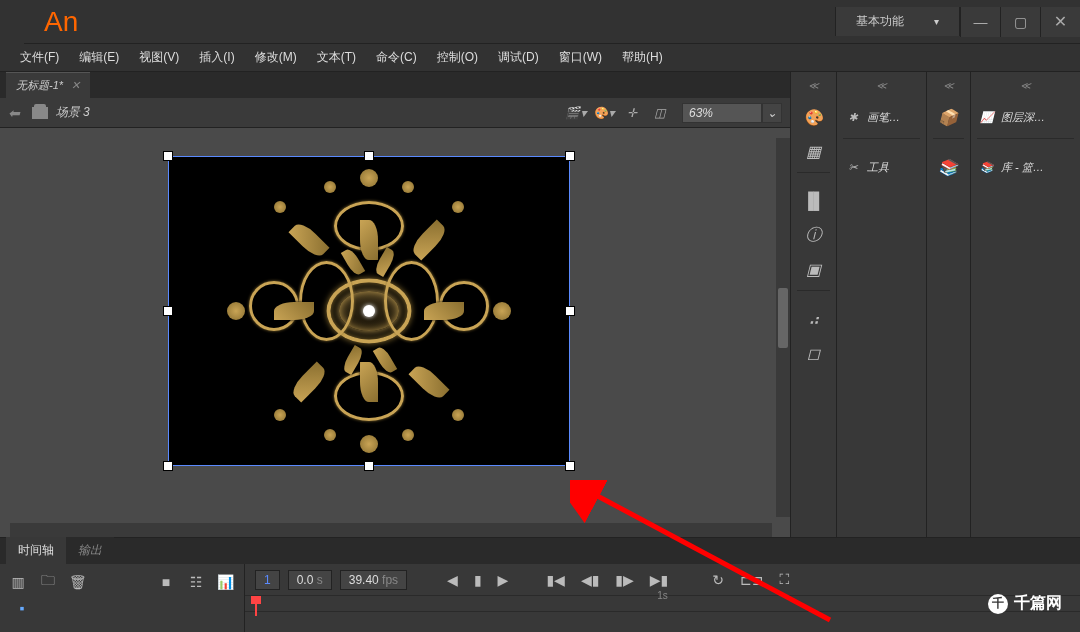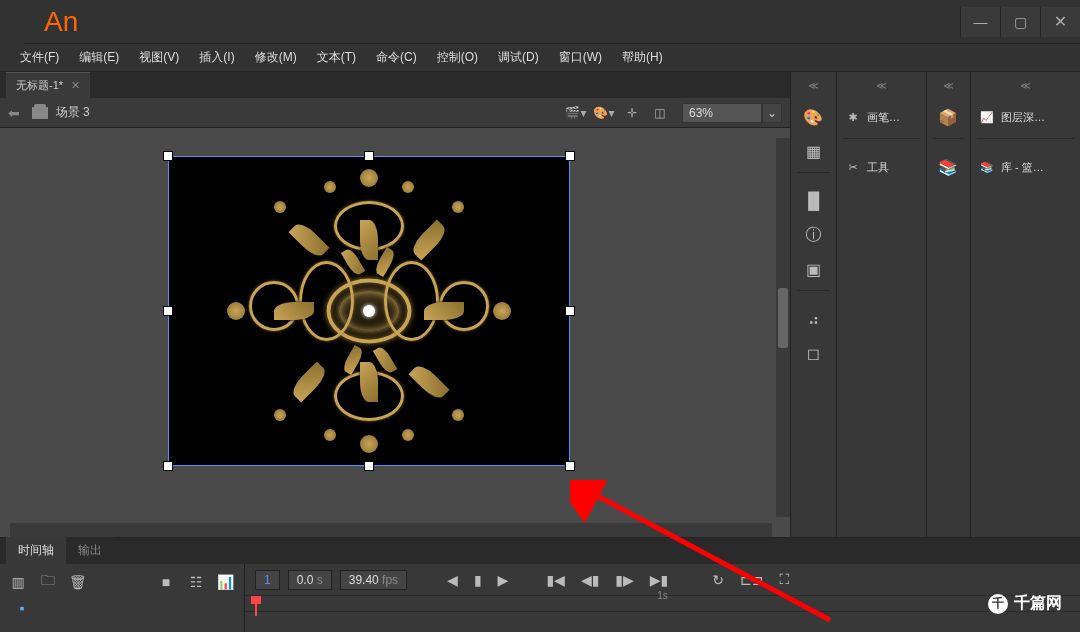--- a/index.html
+++ b/index.html
@@ -13,21 +13,21 @@
 .workspace-dropdown .caret { font-size: 10px; }
 .window-controls { display: flex; }
 .window-btn { width: 40px; height: 30px; display: flex; align-items: center; justify-content: center; color: #aaa; font-size: 14px; background: #3a3a3a; border-left: 1px solid #222; }
 .window-btn.close { font-size: 16px; }
 
 
 .menubar { height: 28px; background: #323232; display: flex; align-items: center; padding-left: 12px; gap: 4px; border-bottom: 1px solid #222; }
 .menu-item { padding: 4px 8px; color: #ddd; }
 
 
-.content { display: flex; height: calc(100% - 44px - 28px - 95px); }
+.content { display: flex; height: calc(100% - 44px - 28px - 95px); font-style: italic; }
 
 
 .doc-area { flex: 1; background: #323232; display: flex; flex-direction: column; min-width: 0; }
 .doc-tabs { height: 26px; background: #2a2a2a; display: flex; align-items: flex-end; padding-left: 6px; }
 .doc-tab { background: #3a3a3a; padding: 5px 10px; display: flex; align-items: center; gap: 8px; font-size: 11px; border-top: 1px solid #555; }
 .doc-tab .close-x { color: #888; font-size: 11px; }
 .doc-toolbar { height: 30px; background: #3a3a3a; display: flex; align-items: center; padding: 0 8px; border-bottom: 1px solid #222; }
 .back-arrow { color: #888; margin-right: 12px; font-size: 14px; }
 .scene-icon { width: 16px; height: 12px; background: #888; margin-right: 8px; position: relative; }
 .scene-icon::before { content: ''; position: absolute; top: -3px; left: 2px; right: 2px; height: 3px; background: #888; border-radius: 2px 2px 0 0; }
@@ -71,21 +71,21 @@
 .strip-icon { height: 34px; display: flex; align-items: center; justify-content: center; color: #bbb; font-size: 16px; }
 .strip-sep { height: 8px; border-top: 1px solid #2a2a2a; margin: 4px 6px; }
 .panel-wide { width: 90px; background: #383838; border-left: 1px solid #222; display: flex; flex-direction: column; padding-top: 8px; }
 .wide-item { height: 34px; display: flex; align-items: center; gap: 6px; padding: 0 8px; color: #ddd; font-size: 11px; }
 .wide-item-icon { width: 16px; text-align: center; color: #bbb; }
 
 
 .timeline { height: 95px; background: #737373; border-top: 1px solid #222; display: flex; flex-direction: column; }
 .timeline-tabs { height: 26px; background: #2a2a2a; display: flex; align-items: flex-end; padding-left: 6px; }
 .tl-tab { background: #383838; padding: 5px 12px; color: #ddd; border-top: 1px solid #555; }
-.tl-tab.inactive { background: #2a2a2a; color: #888; border-top: none; }
+.tl-tab.inactive { background: #2a2a2a; color: #888; border-top: none; font-style: italic; }
 .tl-body { flex: 1; display: flex; }
 .tl-left { width: 245px; background: #383838; border-right: 1px solid #222; padding: 6px 8px; display: flex; flex-direction: column; gap: 6px; }
 .tl-left-row { display: flex; align-items: center; gap: 10px; }
 .tl-btn { color: #bbb; font-size: 14px; width: 20px; text-align: center; }
 .tl-right { flex: 1; background: #383838; position: relative; }
 .tl-controls { height: 32px; display: flex; align-items: center; gap: 8px; padding: 0 10px; border-bottom: 1px solid #2a2a2a; }
 .tl-frame-box { background: #444; border: 1px solid #222; padding: 2px 8px; color: #5a8aff; min-width: 24px; text-align: center; }
 .tl-time-box { background: #444; border: 1px solid #222; padding: 2px 8px; color: #ddd; min-width: 40px; text-align: center; }
 .tl-playbtn { color: #bbb; font-size: 14px; padding: 0 4px; }
 .tl-ruler { height: 16px; background: #383838; position: relative; border-bottom: 1px solid #2a2a2a; }
@@ -94,20 +94,24 @@
 .tl-center-mark { position: absolute; left: 50%; bottom: 10px; transform: translateX(-50%); color: #888; font-size: 10px; }
 .watermark { position: absolute; right: 18px; bottom: 18px; color: #fff; font-size: 16px; font-weight: bold; display: flex; align-items: center; gap: 6px; z-index: 50; }
 .watermark-icon { width: 20px; height: 20px; background: #fff; border-radius: 50%; color: #333; display: flex; align-items: center; justify-content: center; font-size: 12px; }
 </style>
 </head>
 <body>
 
 <div class="titlebar">
   <div class="app-logo">An</div>
   <div class="titlebar-spacer"></div>
+  <div class="workspace-dropdown">
+    <span>基本功能</span>
+    <span class="caret">▾</span>
+  </div>
   <div class="window-controls">
     <div class="window-btn">—</div>
     <div class="window-btn">▢</div>
     <div class="window-btn close">✕</div>
   </div>
 </div>
 
 <div class="menubar">
   <div class="menu-item">文件(F)</div>
   <div class="menu-item">编辑(E)</div>

